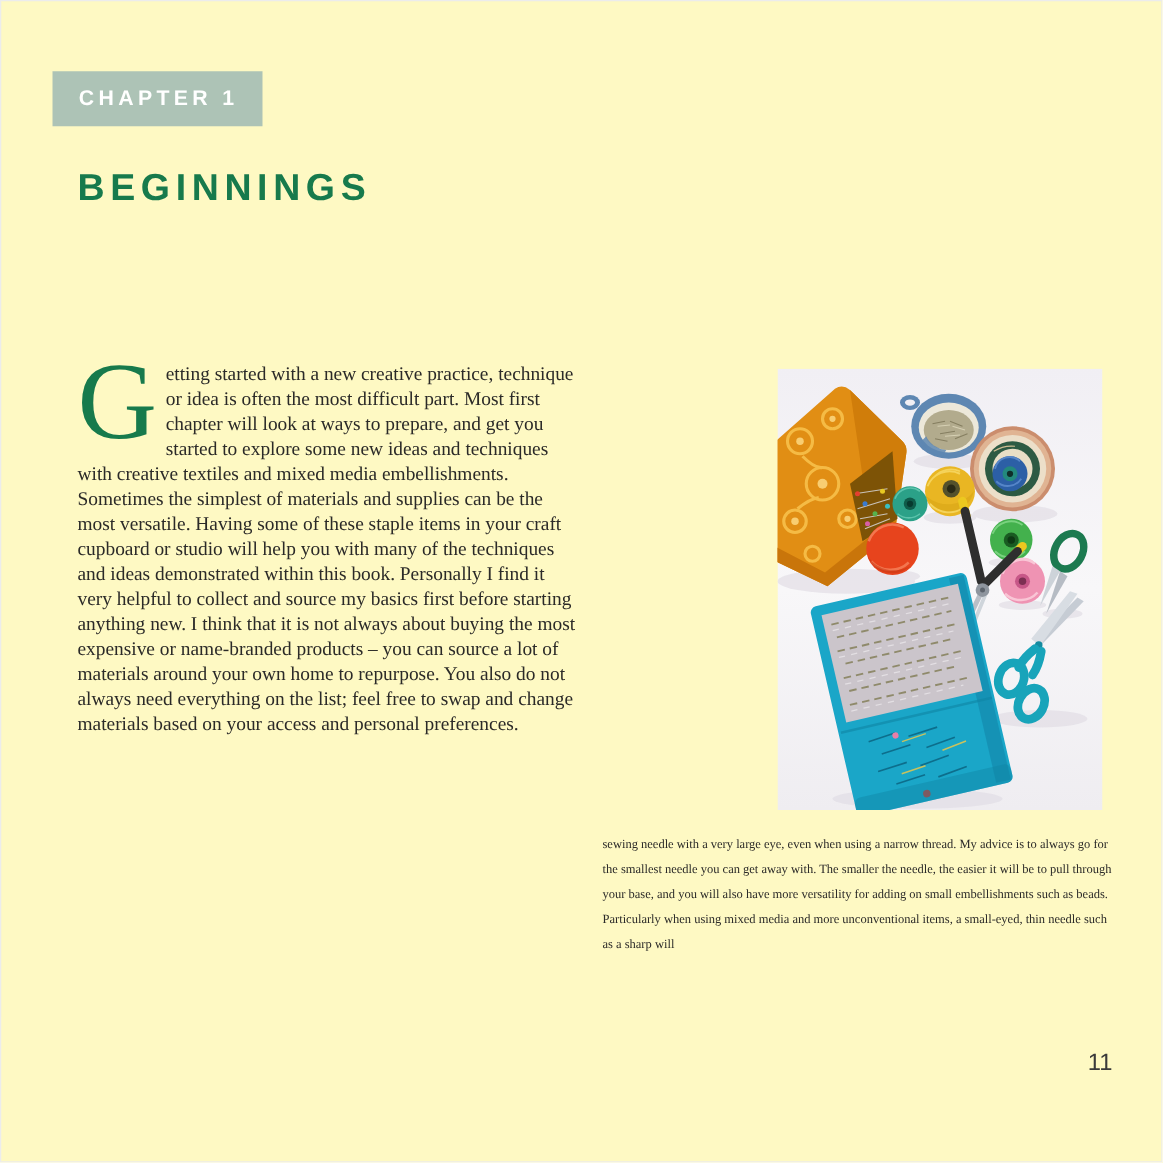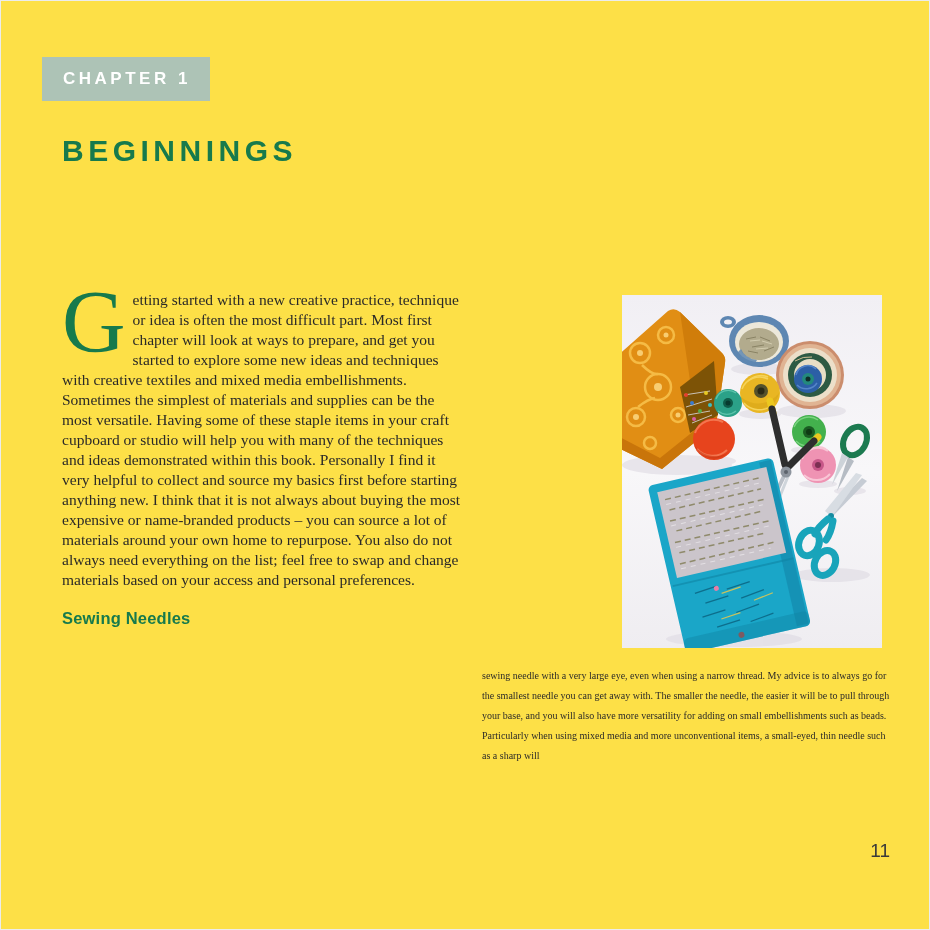--- a/index.html
+++ b/index.html
@@ -1,18 +1,18 @@
 <!DOCTYPE html>
 <html><head>
 <meta charset="utf-8">
 <style>
   html,body { margin:0; padding:0; background:#ffffff; }
   .page {
     position:relative; width:930px; height:930px; margin:0 auto;
-    background:#fde047; overflow:hidden;
+    background:#fef9c3; overflow:hidden;
     font-family:"Liberation Serif", serif; color:#2b2a28;
     box-shadow:inset 0 0 0 1px #ececec;
   }
   .chapter-box {
     position:absolute; left:42px; top:57px; width:168px; height:44px;
     background:#adc3b6; display:flex; align-items:center;
     padding-left:21px; box-sizing:border-box;
   }
   .chapter-box span {
     font-family:"Liberation Sans", sans-serif; font-weight:bold;
@@ -70,21 +70,20 @@
 
   <div class="chapter-box">
     <span>CHAPTER 1</span>
   </div>
 
   <h1 class="page-title">BEGINNINGS</h1>
 
   <div class="left-col">
     <p><span class="dropcap">G</span><span>etting started with a new creative practice, technique or idea is often the most difficult part. Most first chapter will look at ways to prepare, and get you started to explore some new ideas and techniques with creative textiles and mixed media embellishments.</span></p>
     <p>Sometimes the simplest of materials and supplies can be the most versatile. Having some of these staple items in your craft cupboard or studio will help you with many of the techniques and ideas demonstrated within this book. Personally I find it very helpful to collect and source my basics first before starting anything new. I think that it is not always about buying the most expensive or name-branded products – you can source a lot of materials around your own home to repurpose. You also do not always need everything on the list; feel free to swap and change materials based on your access and personal preferences.</p>
-    <h3 class="h-sub">Sewing Needles</h3>
   </div>
 
 
   <div class="photo">
     <svg viewBox="0 0 260 353" xmlns="http://www.w3.org/2000/svg">
       <defs>
         <linearGradient id="bg" x1="0" y1="0" x2="0" y2="1">
           <stop offset="0" stop-color="#f1eff4"></stop>
           <stop offset="0.5" stop-color="#f8f7f9"></stop>
           <stop offset="1" stop-color="#efedf1"></stop>

